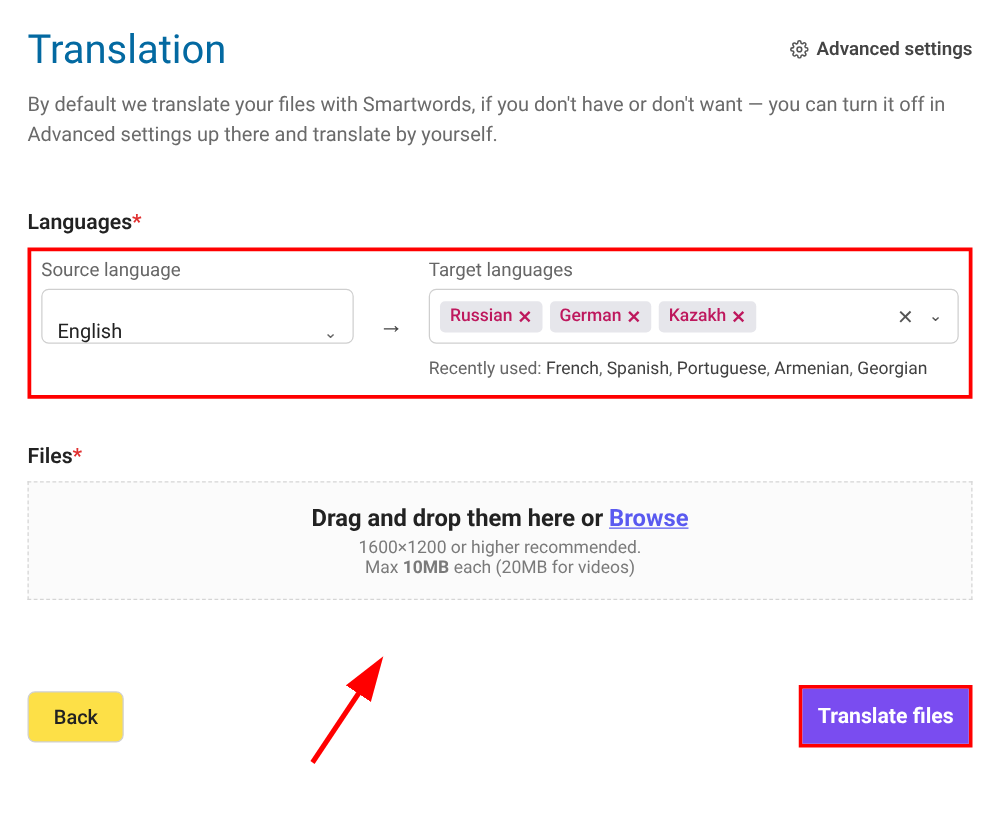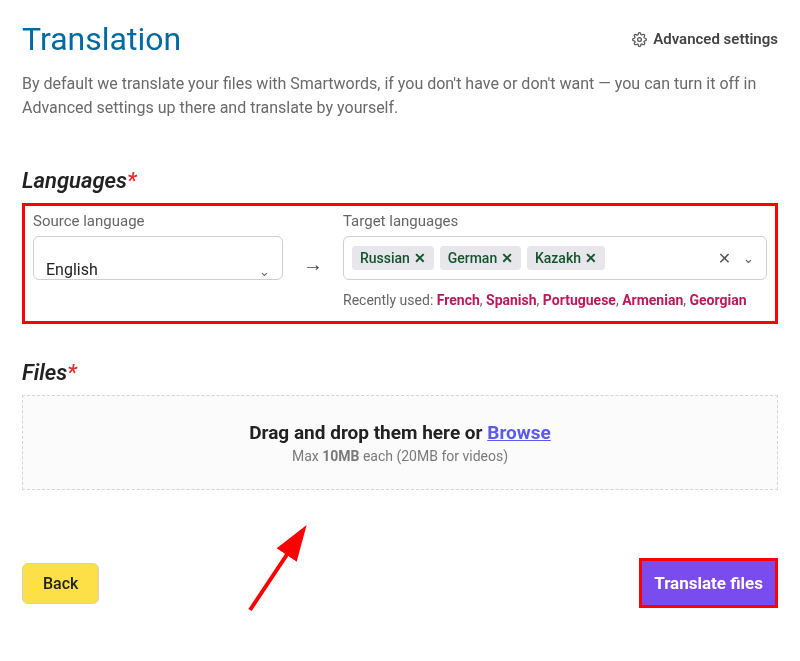--- a/index.html
+++ b/index.html
@@ -41,25 +41,24 @@
       height: 15px;
       stroke: #555;
     }
     .description {
       font-size: 16px;
       line-height: 1.5;
       color: #6a6a6a;
       margin-bottom: 48px;
     }
     .section-label {
-      font-size: 22px;
+      font-size: 17px;
       font-weight: 600;
       color: #222;
       margin-bottom: 10px;
-      font-style: italic;
     }
     .req-star {
       color: #e03030;
     }
     .lang-box {
       border: 3px solid #ff0000;
       padding: 6px 8px 10px 8px;
       display: flex;
       align-items: flex-start;
       margin-bottom: 36px;
@@ -108,21 +107,21 @@
       border-radius: 6px;
       height: 44px;
       display: flex;
       align-items: center;
       padding: 0 8px;
       gap: 6px;
       cursor: text;
     }
     .tag {
       background: #e6e6eb;
-      color: #14532d;
+      color: #be185d;
       border-radius: 4px;
       padding: 4px 8px;
       font-size: 14px;
       font-weight: 500;
       display: inline-flex;
       align-items: center;
       gap: 2px;
       cursor: default;
     }
     .tag .x {
@@ -147,22 +146,22 @@
       font-size: 13px;
       cursor: pointer;
     }
     .recent {
       margin-top: 10px;
       font-size: 14px;
       color: #666;
       line-height: 1.5;
     }
     .recent a {
-      color: #be185d;
-      font-weight: 700;
+      color: #404040;
+      font-weight: 400;
       text-decoration: none;
       cursor: pointer;
       text-align: center;
     }
     .drop-zone {
       border: 1.5px dashed #d5d5d5;
       background: #fbfbfb;
       height: 95px;
       display: flex;
       flex-direction: column;
@@ -284,20 +283,21 @@
 </div>
 
 <div class="section-label">
   <span>Files</span><span class="req-star">*</span>
 </div>
 
 <div class="drop-zone">
   <div class="main-line">
     <span>Drag and drop them here or </span><a>Browse</a>
   </div>
+  <div class="sub">1600×1200 or higher recommended.</div>
   <div class="sub">
     <span>Max </span><b>10MB</b><span> each (20MB for videos)</span>
   </div>
 </div>
 
 <svg class="arrow-annotation" width="80" height="100" viewBox="0 0 80 100">
   <defs>
     <marker id="ah" markerWidth="10" markerHeight="10" refX="6" refY="3" orient="auto">
       <path d="M0,0 L0,6 L9,3 z" fill="#ff0000"></path>
     </marker>

